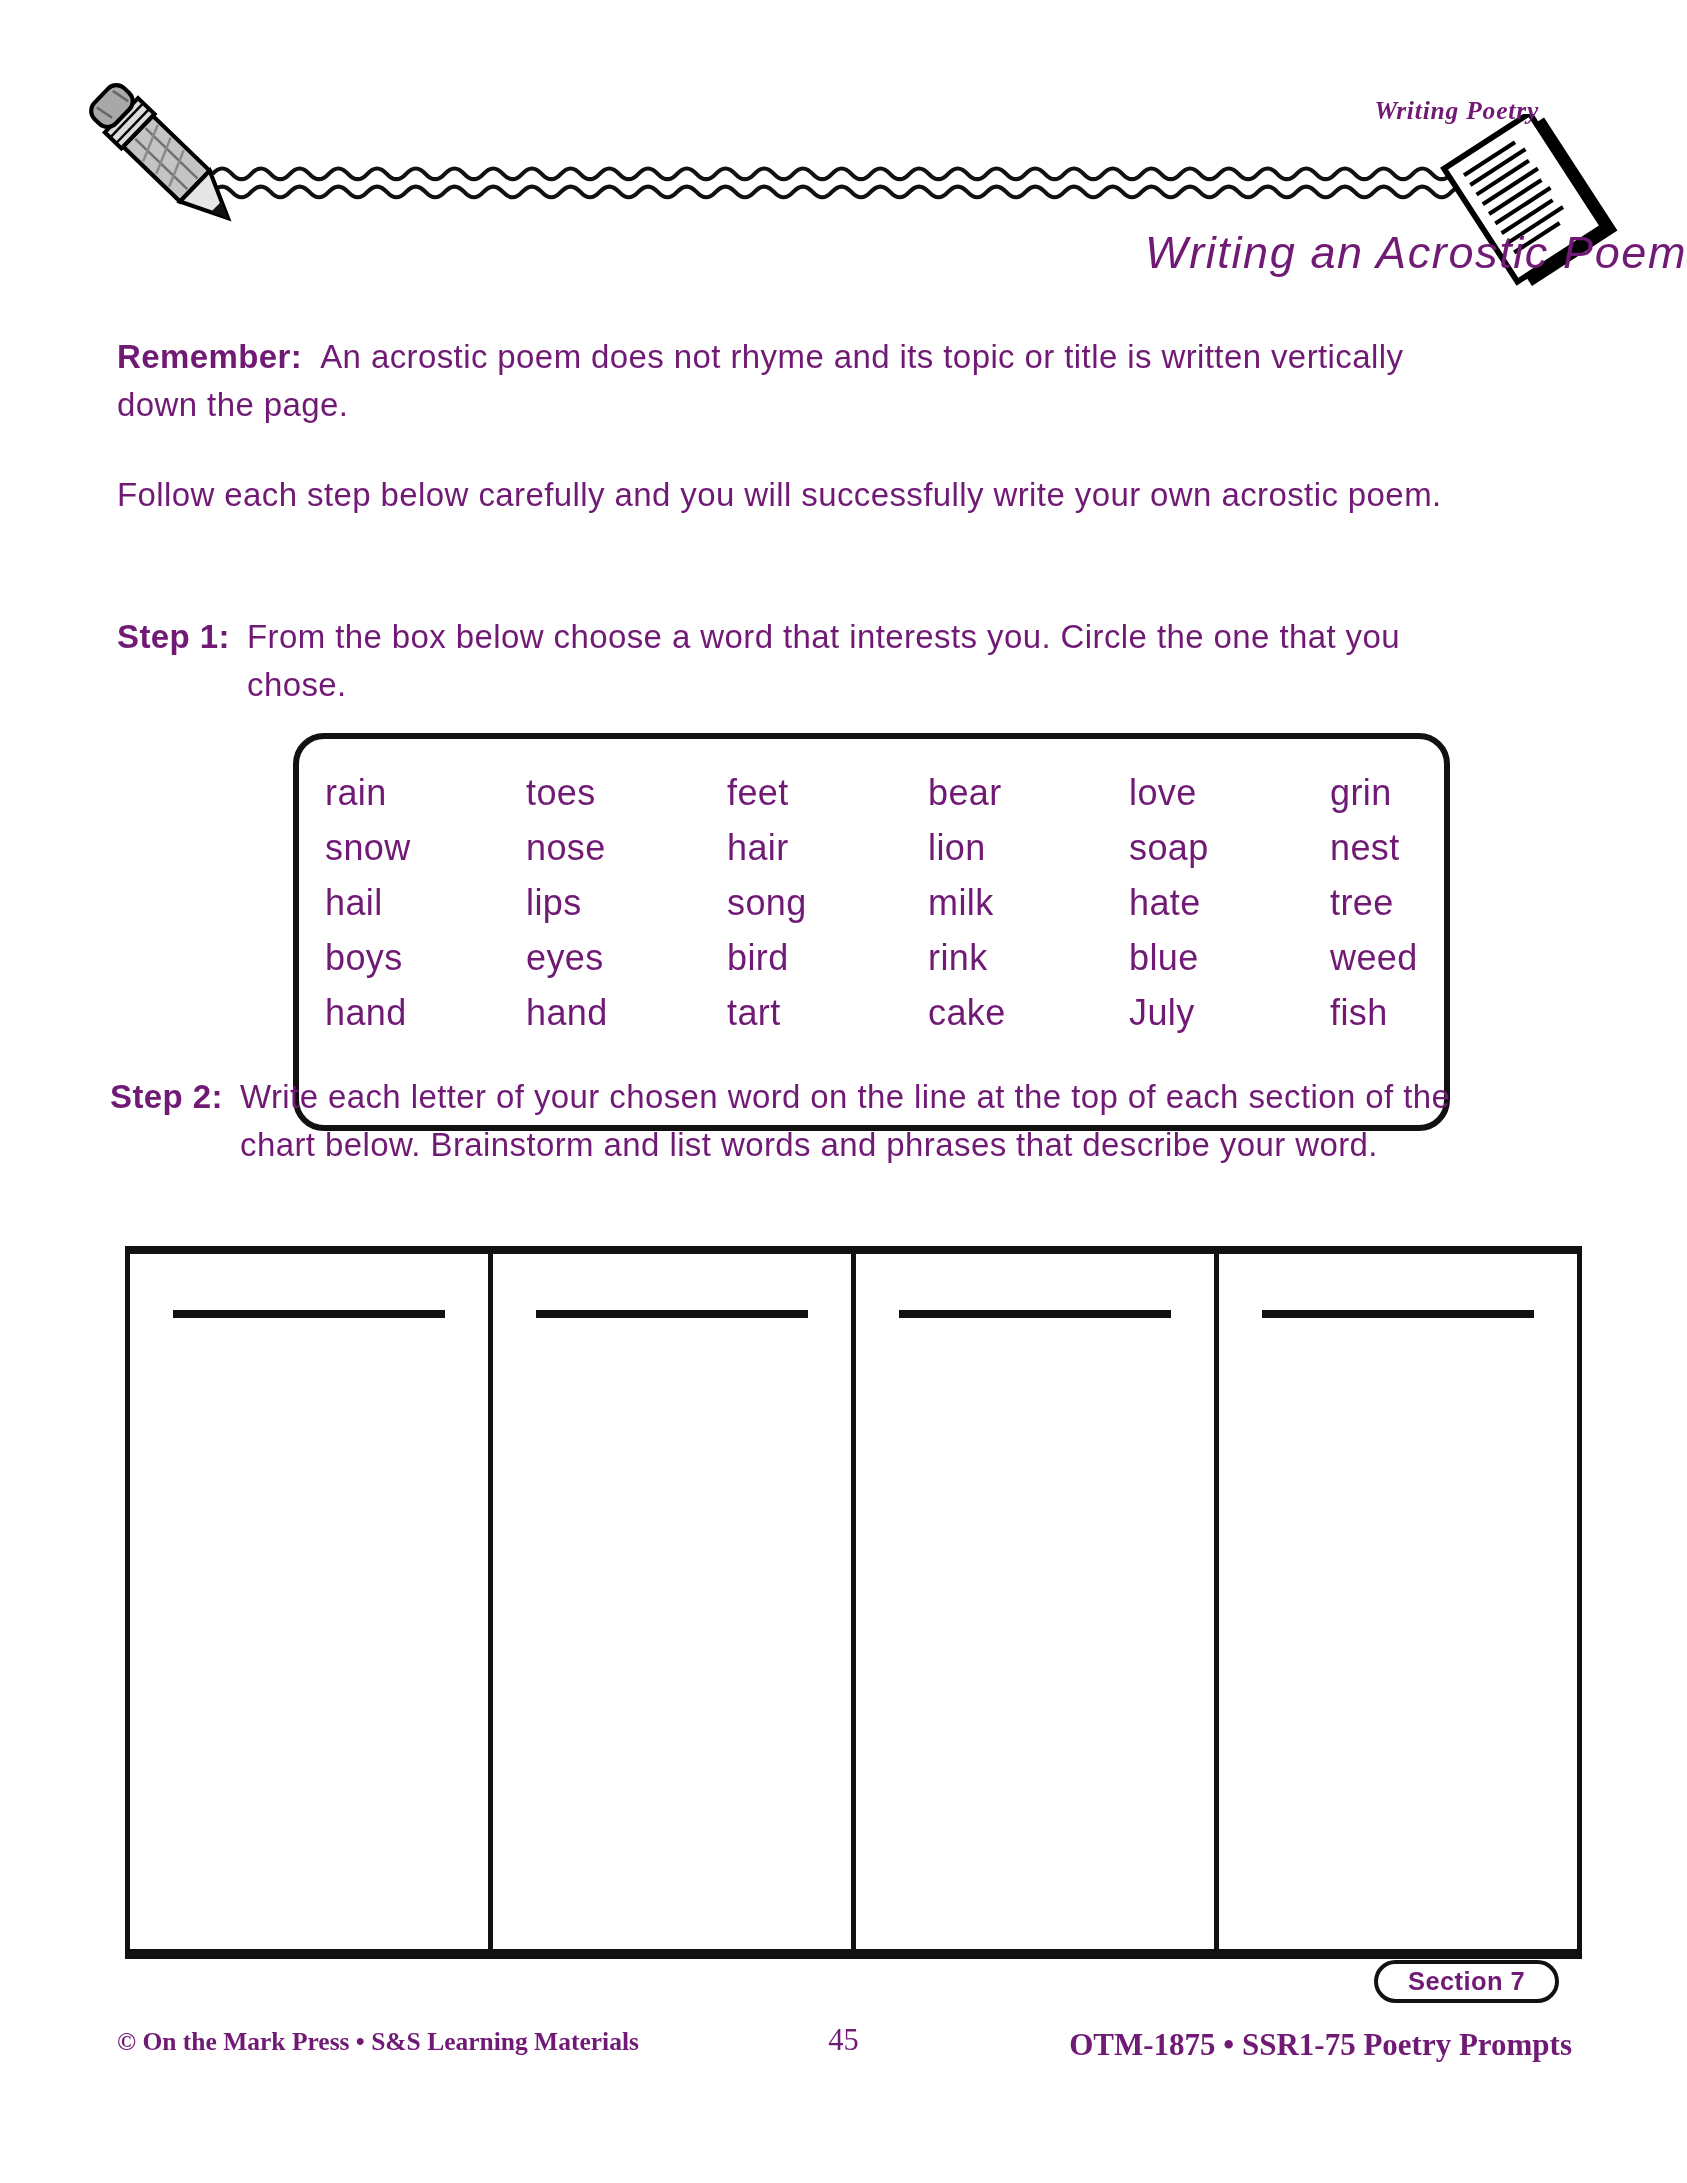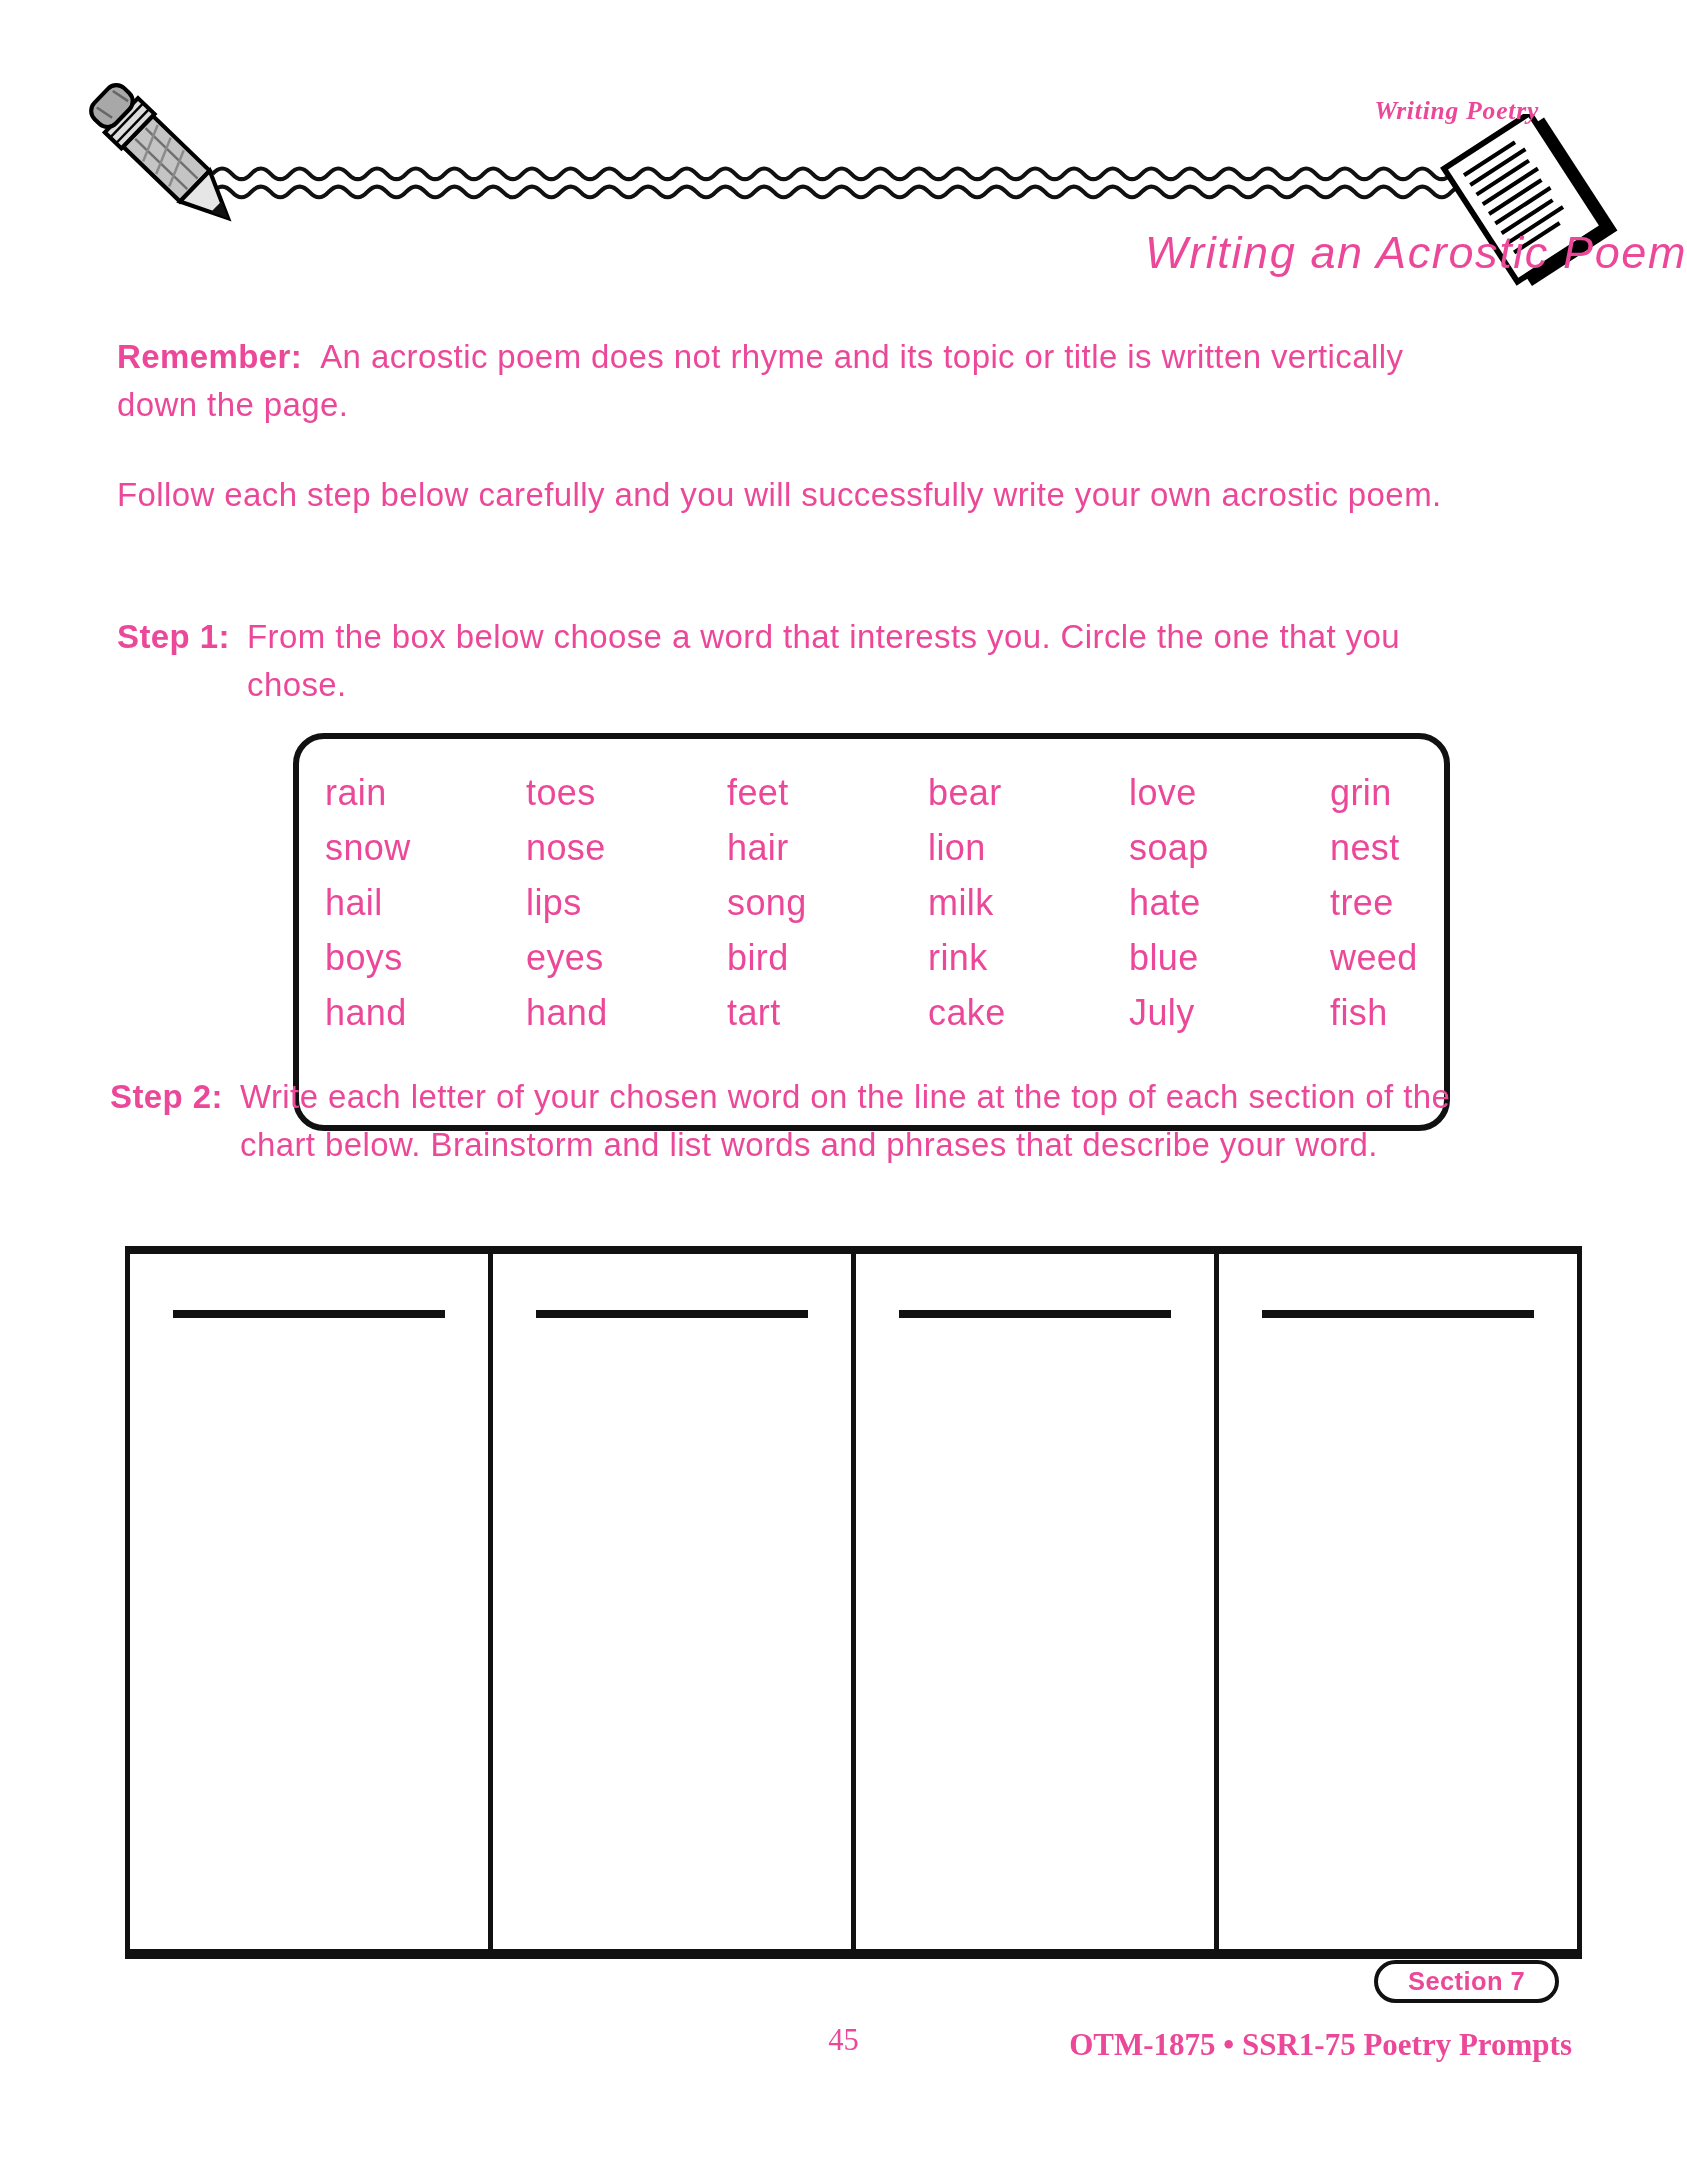--- a/index.html
+++ b/index.html
@@ -2,21 +2,21 @@
 <html style="font-size:13px"><head>
 <meta charset="utf-8">
 <style>
   html,body{margin:0;padding:0;background:#e8e8e8;}
   .page{
     position:relative;
     width:1687px;
     height:2183px;
     background:#ffffff;
     font-family:"Liberation Sans", sans-serif;
-    color:#ec4899;
+    color:#701a75;
     overflow:hidden;
   }
   svg{display:block;}
 
   
   .squiggle-svg{position:absolute;left:0;top:0;}
   .pencil-svg{position:absolute;left:78px;top:64px;}
   .paper-svg{position:absolute;left:1415px;top:114px;}
 
   .corner-label{
@@ -222,17 +222,18 @@
       </div>
       <div class="chart-col">
         <div class="letter-line"></div>
       </div>
       <div class="chart-col">
         <div class="letter-line"></div>
       </div>
     </div>
 
   <div class="section-badge">Section 7</div>
+  <div class="footer-left">© On the Mark Press • S&amp;S Learning Materials</div>
   <div class="footer-page">45</div>
   <div class="footer-right">OTM-1875 • SSR1-75 Poetry Prompts</div>
 
 </div>
 
 
 </body></html>

